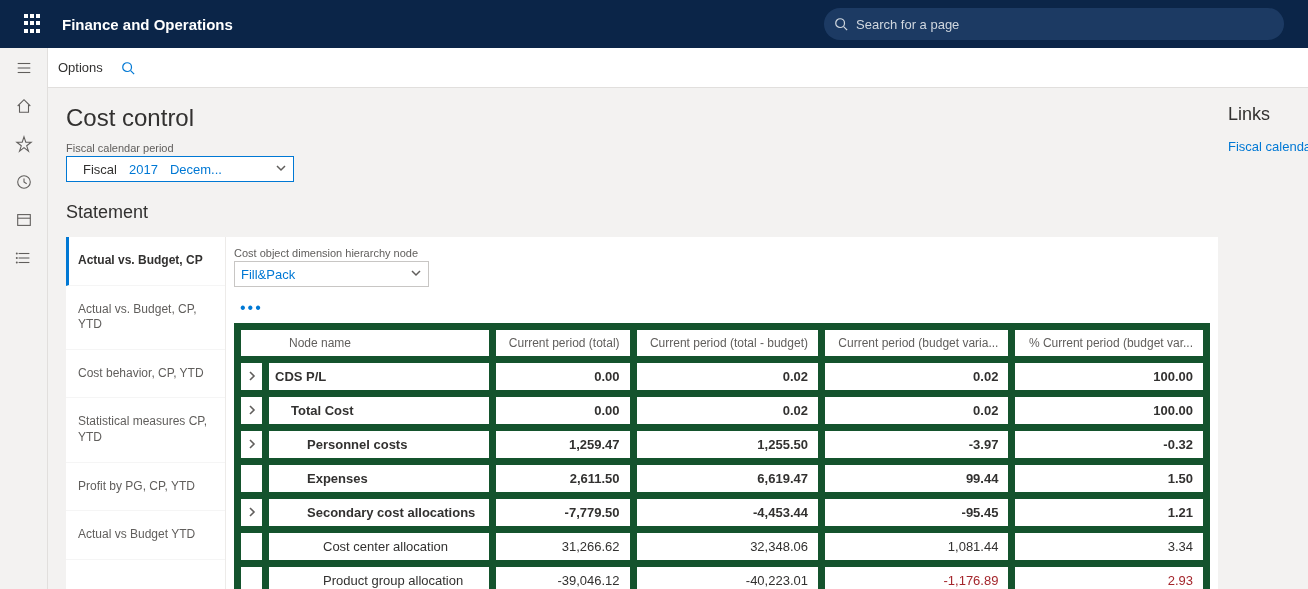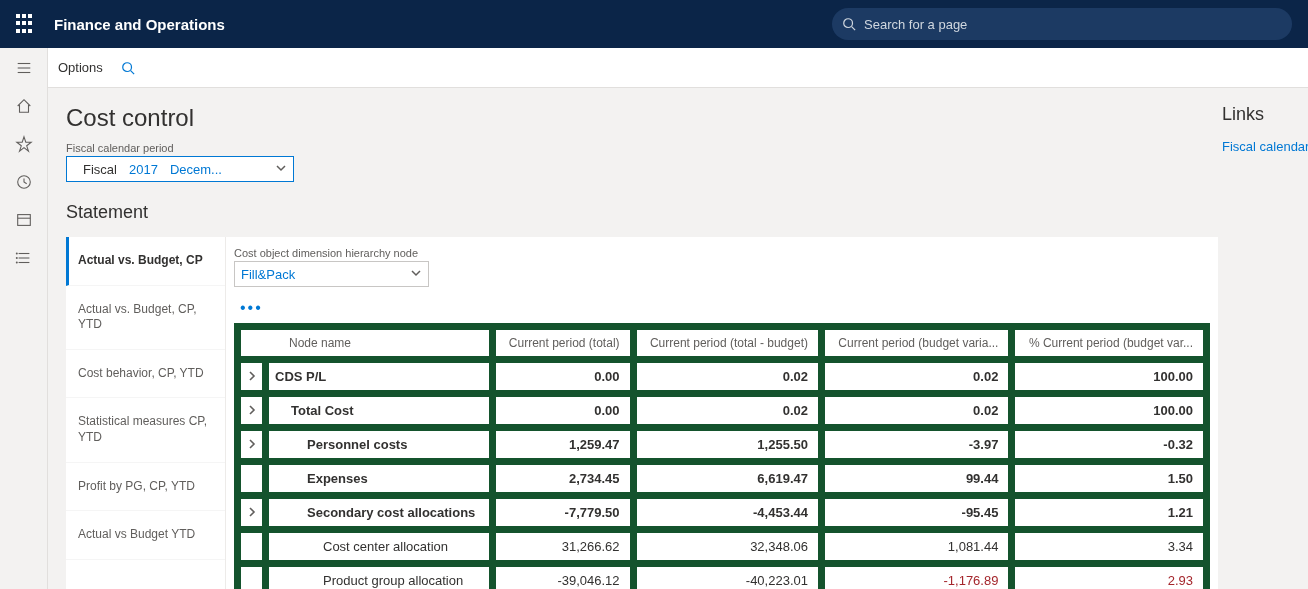--- a/index.html
+++ b/index.html
@@ -1,19 +1,19 @@
 <!DOCTYPE html>
 <html><head>
 <meta charset="utf-8">
 <style>
 * { box-sizing: border-box; margin: 0; padding: 0; }
 body { font-family: "Segoe UI", Arial, sans-serif; font-size: 13px; color: #323130; background: #f3f2f1; width: 1308px; height: 589px; overflow: hidden; }
 
 
-.top-header { display: flex; align-items: center; height: 48px; background: #0b2548; color: #fff; padding: 0 16px; }
+.top-header { display: flex; align-items: center; height: 48px; background: #0b2548; color: #fff; padding: 0 24px; }
 .waffle { width: 20px; height: 20px; display: flex; flex-wrap: wrap; gap: 2px; cursor: pointer; margin-right: 18px; }
 .waffle span { width: 4px; height: 4px; background: #fff; }
 .app-title { font-size: 15px; font-weight: 600; }
 .search-box { margin-left: auto; display: flex; align-items: center; width: 460px; height: 32px; background: #1c3a63; padding: 0 10px; color: #d0d7df; border-radius: 16px; }
 .search-box svg { width: 14px; height: 14px; margin-right: 8px; fill: #d0d7df; }
 .search-box input { background: transparent; border: none; outline: none; color: #d0d7df; font-size: 13px; flex: 1; }
 .search-box input::placeholder { color: #d0d7df; }
 
 
 .below-header { display: flex; height: calc(589px - 48px); }
@@ -70,21 +70,21 @@
 .data-table td.name { text-align: left; }
 .data-table td.num { text-align: right; }
 .data-table td.neg { color: #a4262c; }
 .data-table .bold td { font-weight: 600; }
 .indent-0 { padding-left: 6px !important; }
 .indent-1 { padding-left: 22px !important; }
 .indent-2 { padding-left: 38px !important; }
 .indent-3 { padding-left: 54px !important; }
 
 
-.links-col { width: 90px; padding-left: 4px; padding-right: 0;  }
+.links-col { width: 90px; padding-left: 10px; padding-right: 0;  }
 .links-title { font-size: 18px; font-weight: 400; margin-bottom: 14px; }
 .link-item { color: #0078d4; font-size: 13px; cursor: pointer; white-space: nowrap; }
 
 </style>
 </head>
 <body>
 
 <div class="top-header">
   <div class="waffle">
     <span></span>
@@ -235,21 +235,21 @@
                       </svg></td>
                     <td class="name indent-2">Personnel costs</td>
                     <td class="num">1,259.47</td>
                     <td class="num">1,255.50</td>
                     <td class="num">-3.97</td>
                     <td class="num">-0.32</td>
                   </tr>
                   <tr class="bold">
                     <td class="exp-col"></td>
                     <td class="name indent-2">Expenses</td>
-                    <td class="num">2,734.45</td>
+                    <td class="num">2,611.50</td>
                     <td class="num">6,619.47</td>
                     <td class="num">99.44</td>
                     <td class="num">1.50</td>
                   </tr>
                   <tr class="bold">
                     <td class="exp-col"><svg viewBox="0 0 10 10">
                         <path d="M3 1 L7 5 L3 9"></path>
                       </svg></td>
                     <td class="name indent-2">Secondary cost allocations</td>
                     <td class="num">-7,779.50</td>

